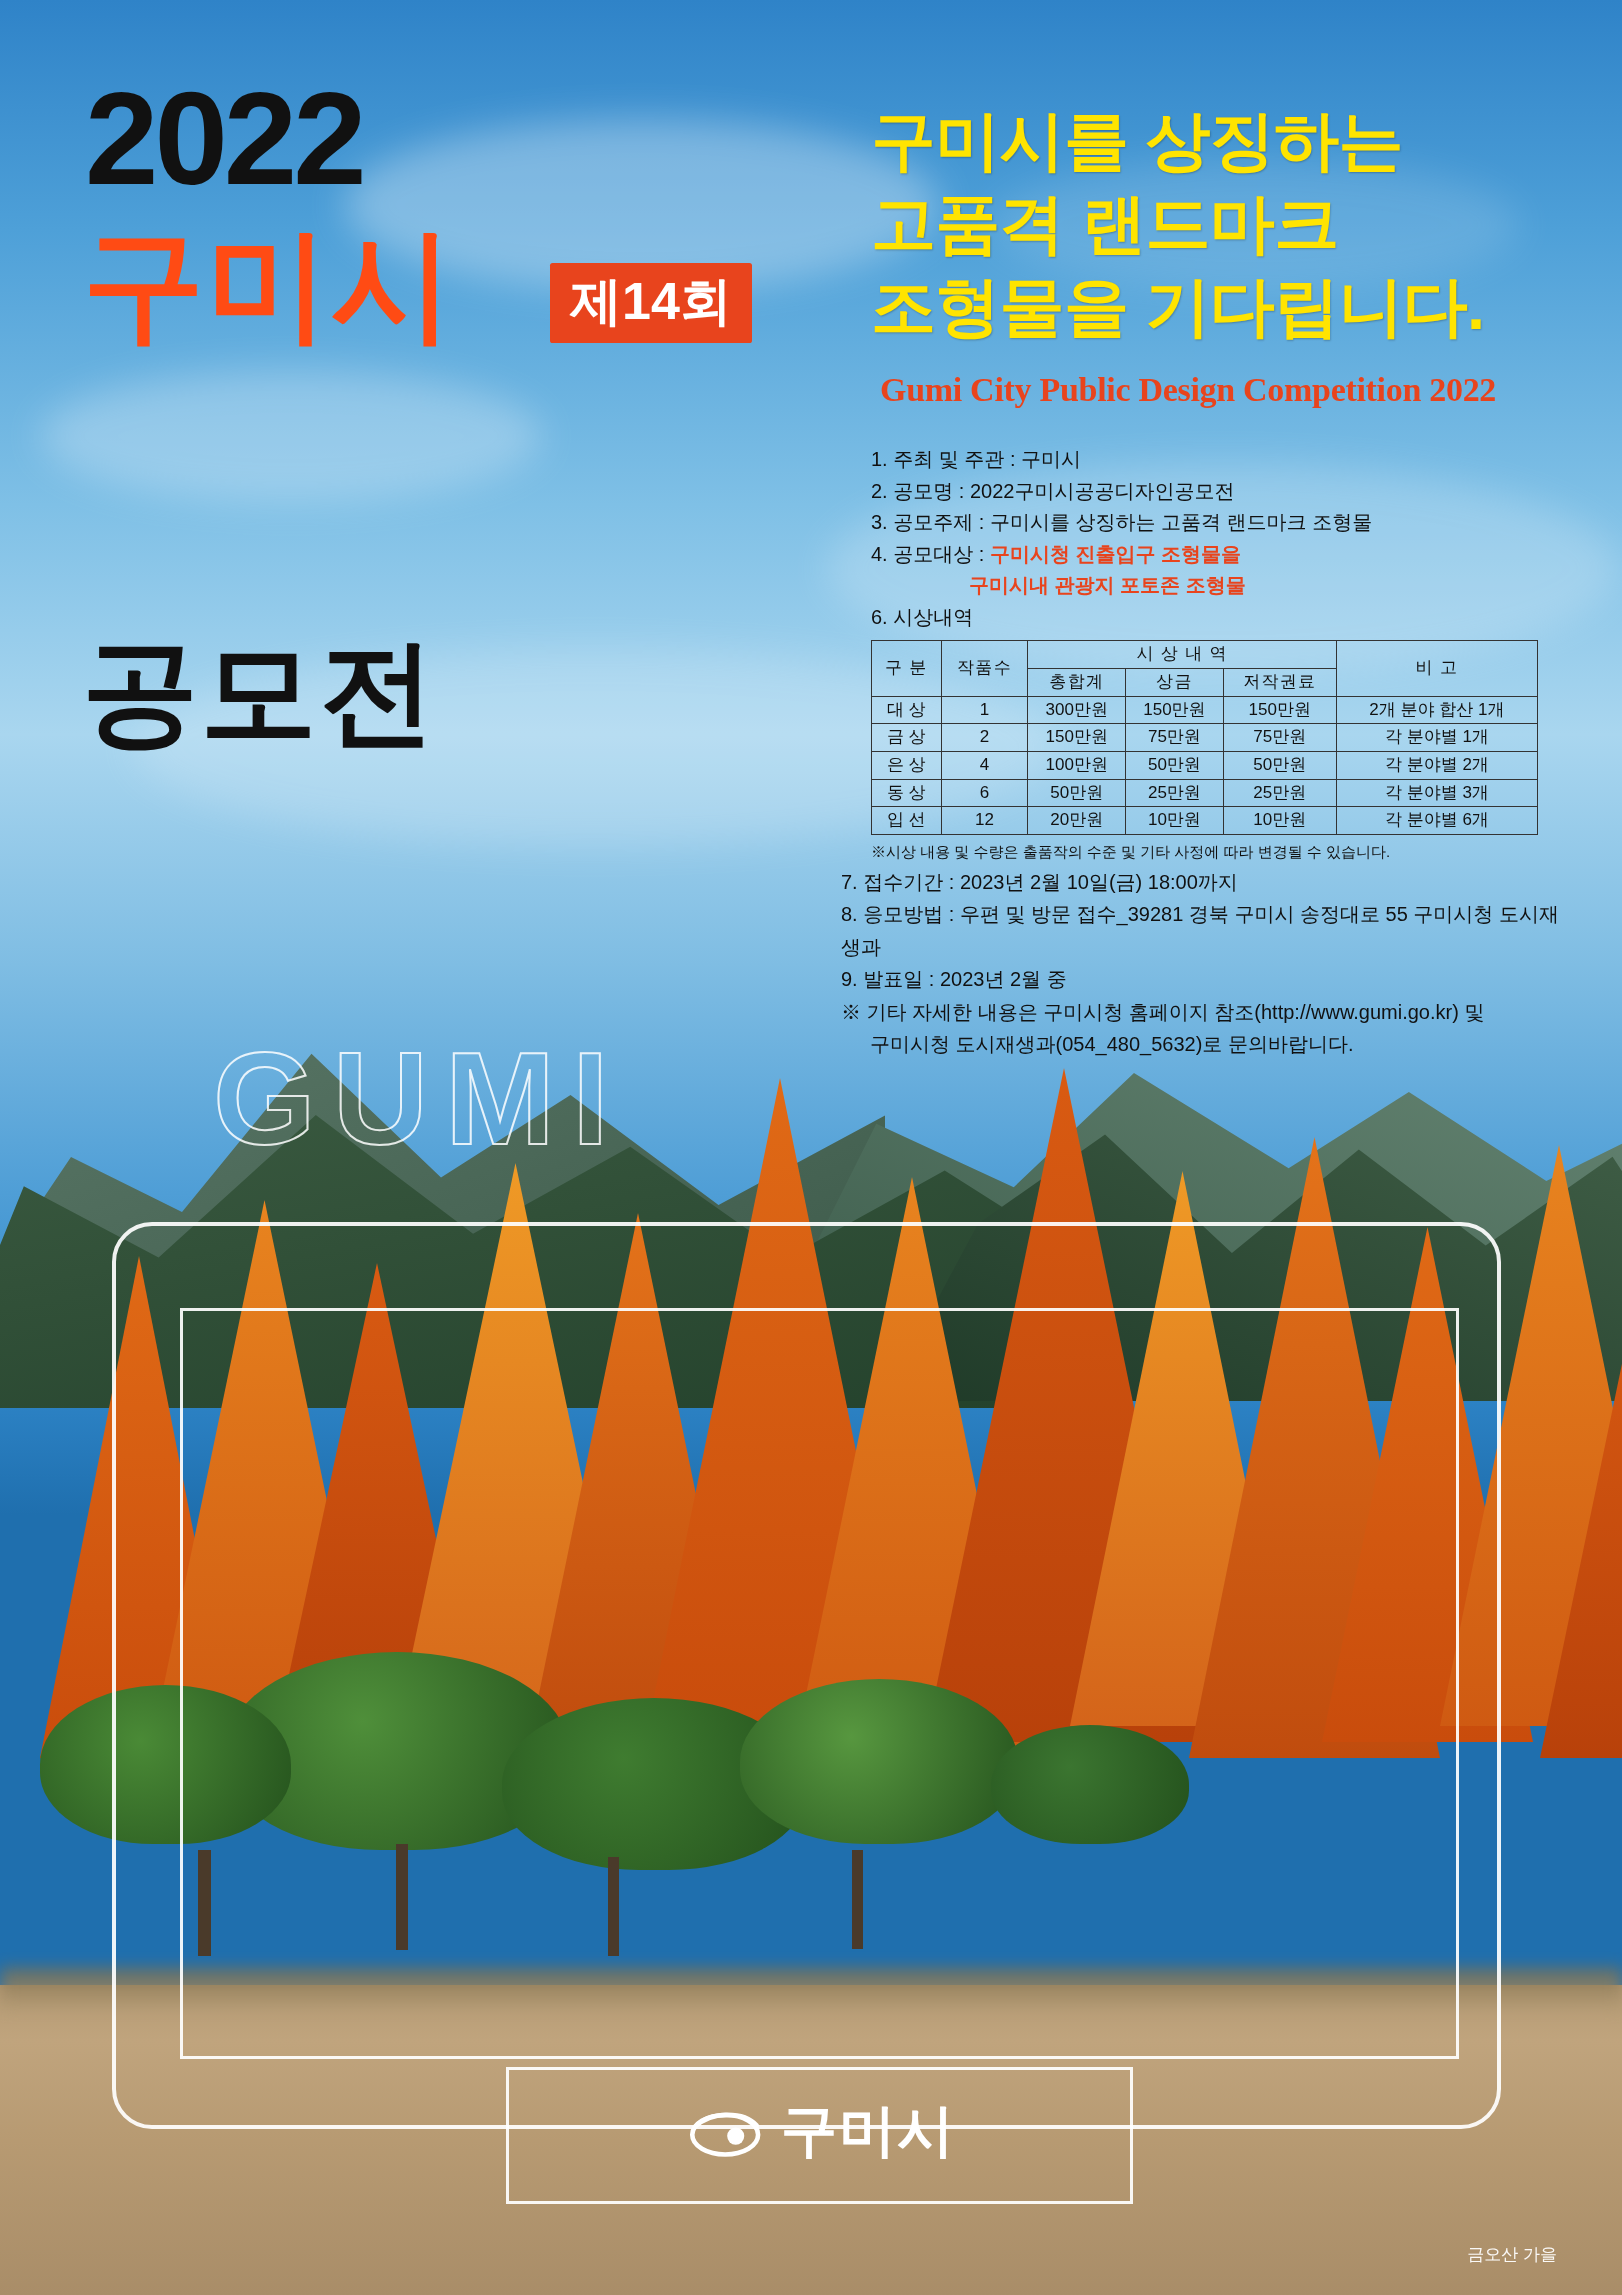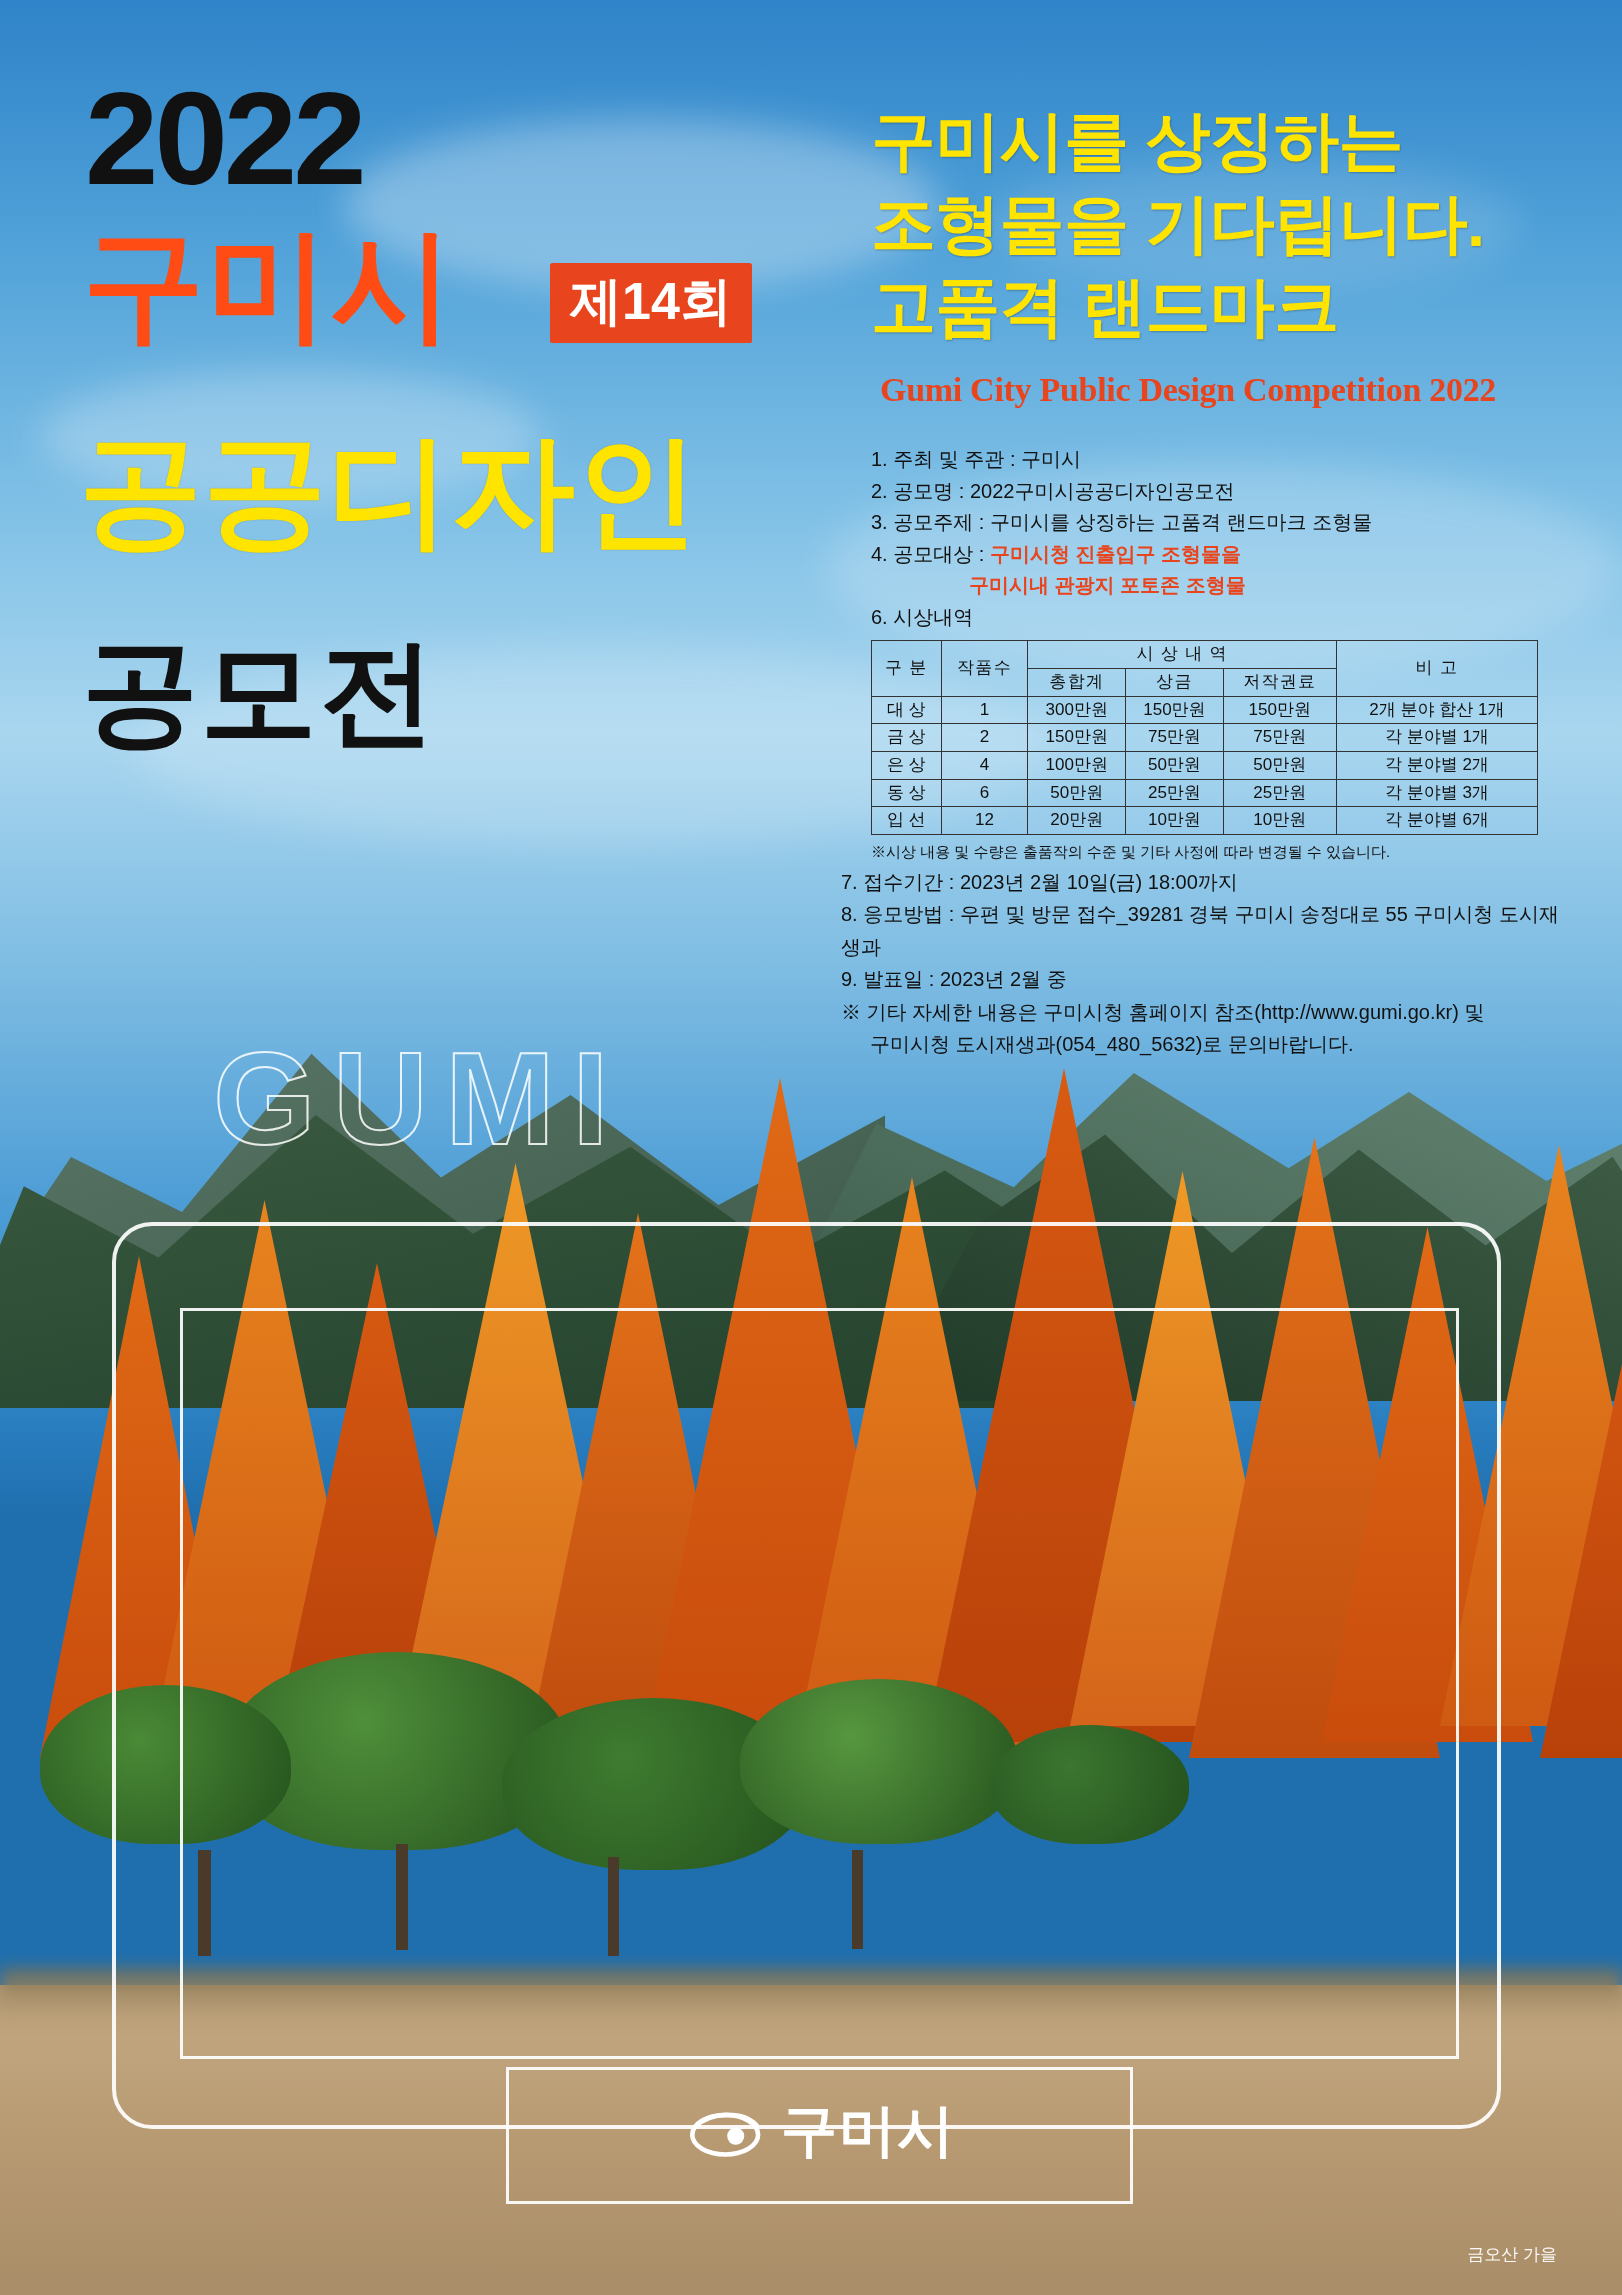--- a/index.html
+++ b/index.html
@@ -176,27 +176,26 @@
         <circle cx="74" cy="62" r="13" fill="#ffffff"></circle>
       </svg>
     </span>
     <span class="logo-text">구미시</span>
   </div>
   <div class="caption">금오산 가을</div>
 
   <div class="year">2022</div>
   <div class="t-gumi">구미시</div>
   <div class="badge">제14회</div>
-  <div class="t-public">공공디자인</div>
   <div class="t-contest">공모전</div>
 
   <div class="head-y" id="headline">
       <div>구미시를 상징하는</div>
+      <div>고품격 랜드마크</div>
       <div>조형물을 기다립니다.</div>
-      <div>고품격 랜드마크</div>
     </div>
   <div class="head-en">Gumi City Public Design Competition 2022</div>
 
   <div class="info">
     <div class="row">1. 주최 및 주관 : 구미시</div>
     <div class="row">2. 공모명 : 2022구미시공공디자인공모전</div>
     <div class="row">3. 공모주제 : 구미시를 상징하는 고품격 랜드마크 조형물</div>
     <div class="row">
       <span>4. 공모대상 : </span><span class="or">구미시청 진출입구 조형물을</span>
     </div>

